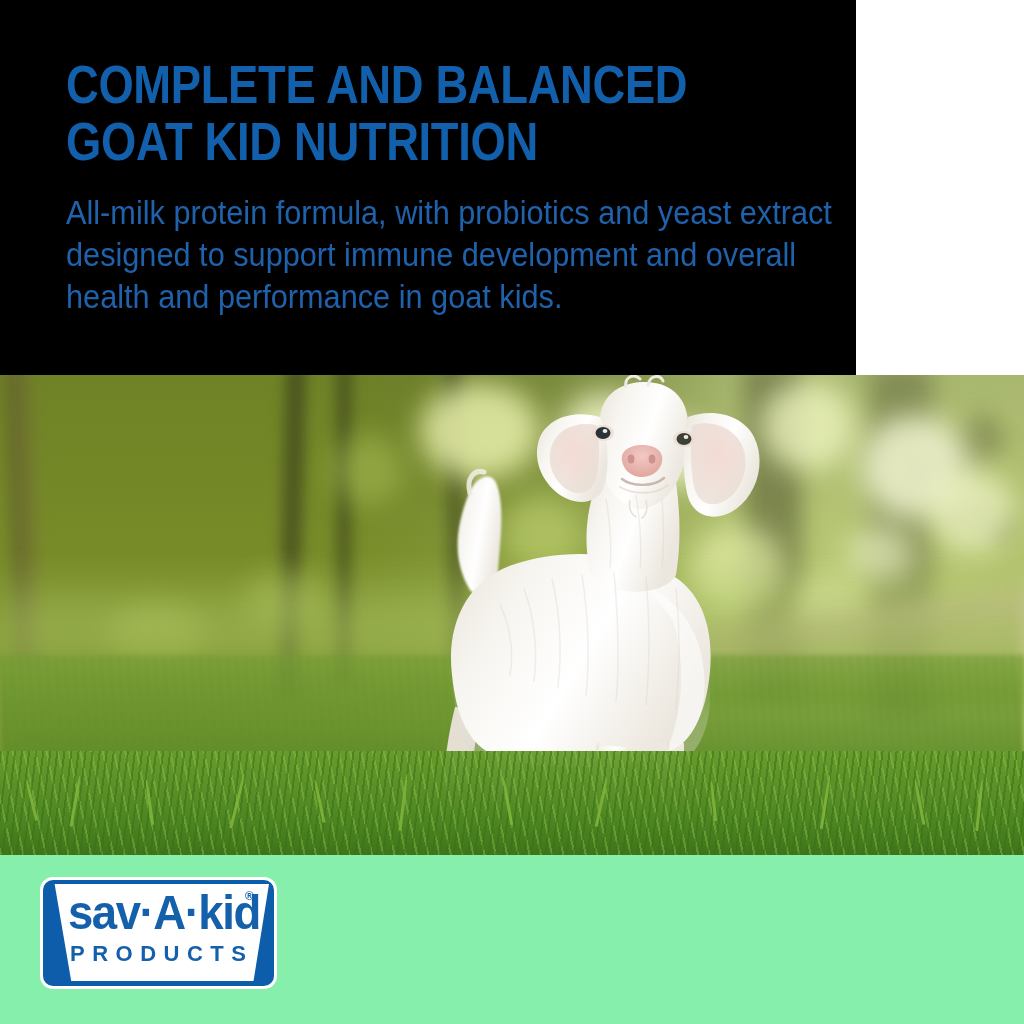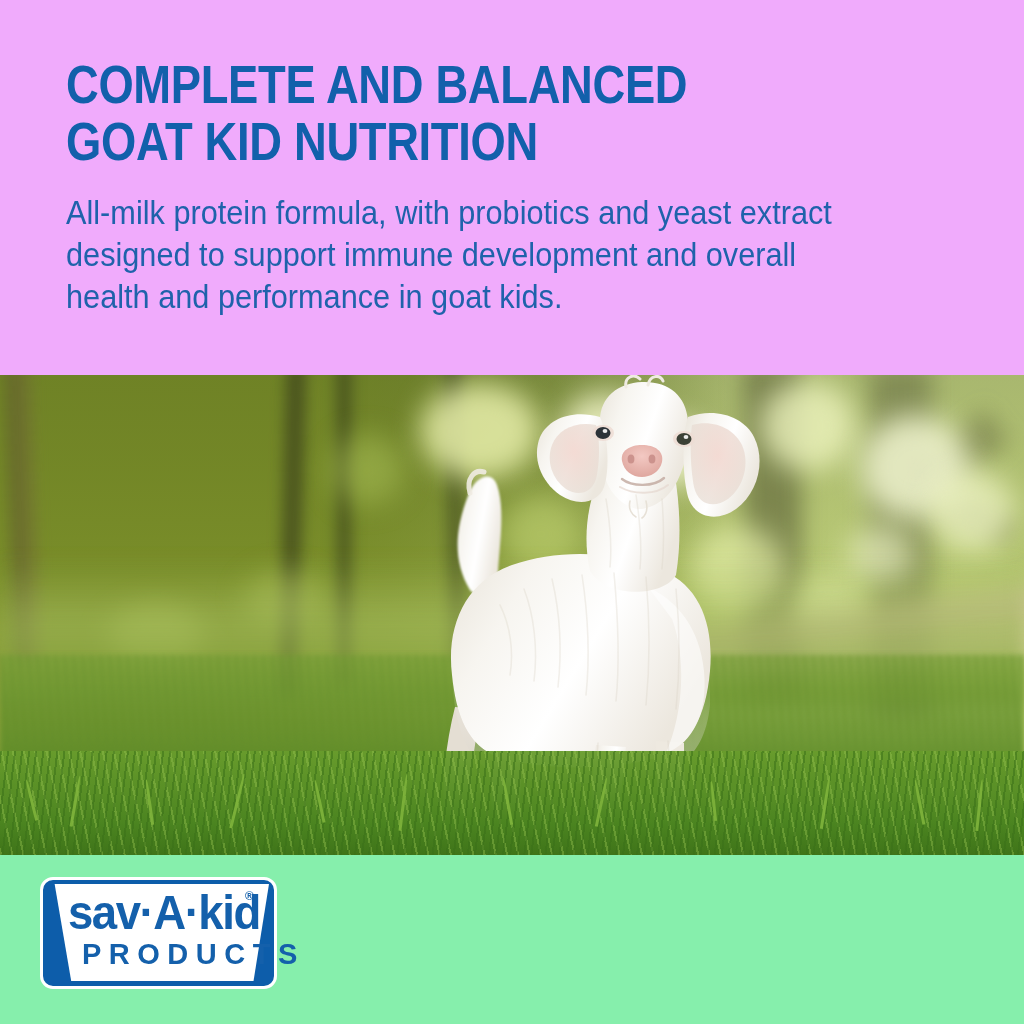--- a/index.html
+++ b/index.html
@@ -16,22 +16,22 @@
     position:relative;
     width:1024px; height:1024px;
     background:#ffffff;
     overflow:hidden;
   }
 
   
   .text-block {
     position:absolute;
     left:0; top:0;
-    width:1024px; height:375px;
-    background:#f0abfc;
+    width:856px; height:375px;
+    background:#000000;
     padding:56px 66px 0 66px;
   }
 
   .headline {
     color:#1260ab;
     font-family:"Liberation Sans Narrow","Liberation Sans", sans-serif;
     font-weight:bold;
     font-size:54px;
     line-height:57px;
     letter-spacing:-0.4px;
@@ -206,25 +206,24 @@
     font-family:"Liberation Sans", sans-serif;
   }
   .logo-products {
     position:absolute;
     left:30px; top:64px;
     width:170px;
     text-align:center;
     color:#1460ab;
     font-family:"Liberation Sans Narrow","Liberation Sans", sans-serif;
     font-weight:bold;
-    font-size:29px;
+    font-size:22px;
     line-height:26px;
     letter-spacing:7.5px;
     white-space:nowrap;
-    margin-left:12px;
   }
 </style>
 </head>
 <body>
 
 <div class="ad-card">
 
   <div class="text-block">
 
     <div class="headline">

